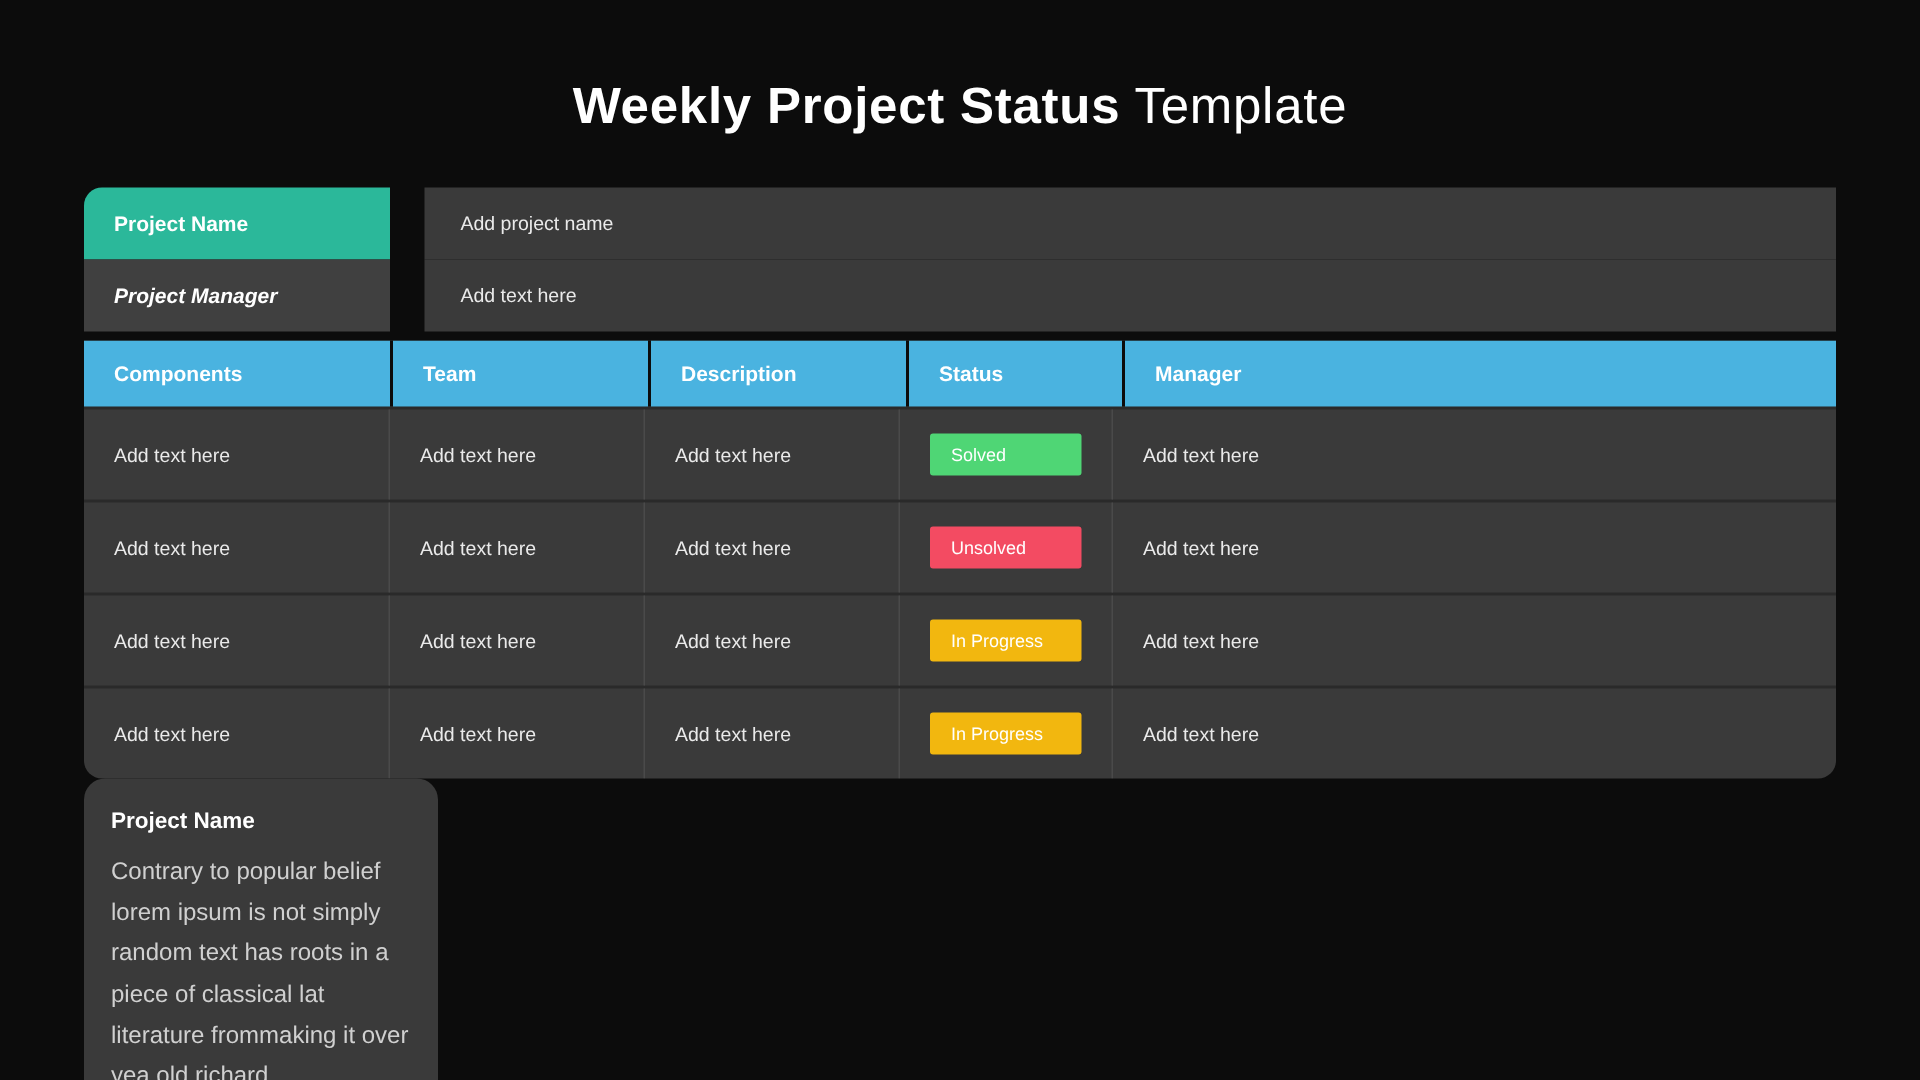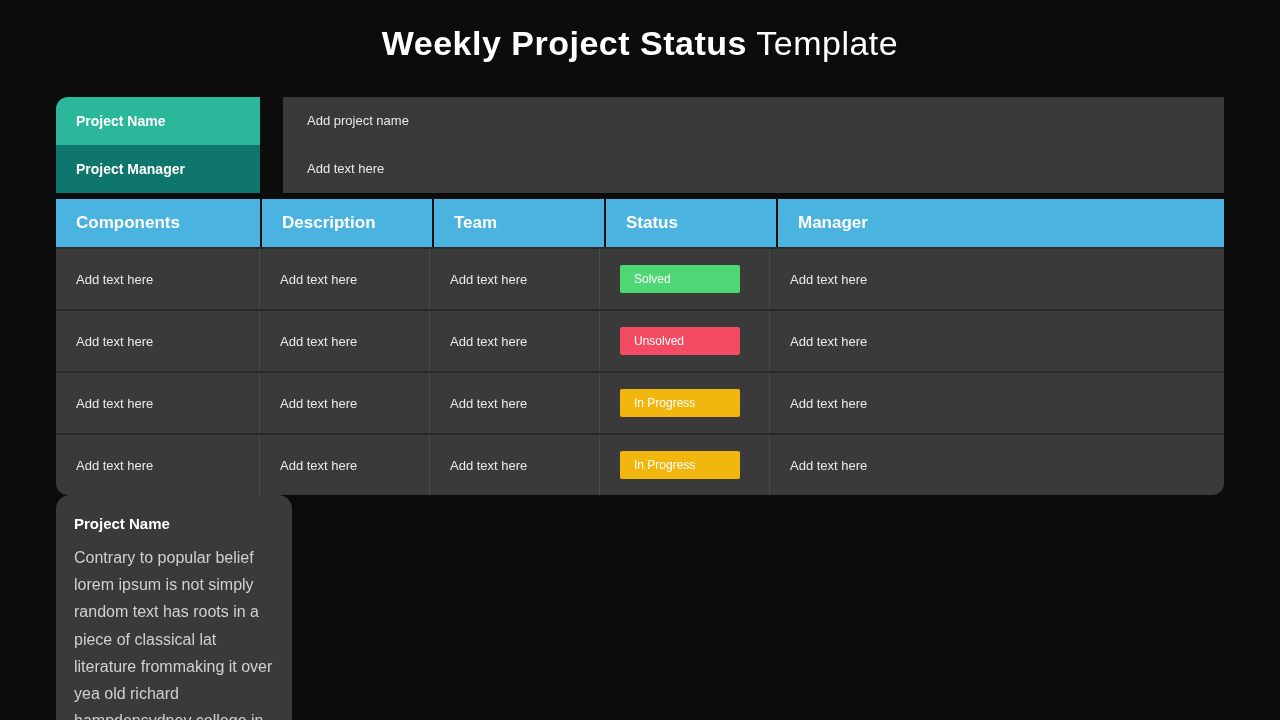--- a/index.html
+++ b/index.html
@@ -10,20 +10,21 @@
     height: 720px;
     overflow: hidden;
     color: #fff;
   }
   .title {
     text-align: center;
     font-size: 34px;
     font-weight: 400;
     padding: 24px 0 34px 0;
     letter-spacing: 0.5px;
+    margin-top: 28px;
   }
   .title .bold { font-weight: 800; }
   .content {
     display: flex;
     padding: 0 56px;
     flex-direction: column;
   }
   .main {
     flex: 1;
     display: flex;
@@ -44,44 +45,44 @@
   .meta-value {
     flex: 1;
     background: #3a3a3a;
     padding: 16px 24px;
     font-size: 13px;
     color: #eaeaea;
     margin-left: 19px;
   }
   .meta-row:first-child .meta-label { border-top-left-radius: 12px; }
   .teal { background: #2bb89a; }
-  .blue { background: #0f766e; }
+  .blue { background: #404040; font-style: italic; }
   .table-wrap {
     margin-top: 2px;
     background: #3a3a3a;
     border-bottom-left-radius: 12px;
     border-bottom-right-radius: 12px;
     overflow: hidden;
   }
   .thead {
     display: flex;
     gap: 2px;
     background: #0c0c0c;
   }
   .th {
     background: #4ab3e0;
     padding: 14px 20px;
-    font-size: 17px;
+    font-size: 14px;
     font-weight: 700;
     color: #fff;
   }
   .col0 { width: 204px; }
   .col1 { width: 170px; }
   .col2 { width: 170px; }
-  .col3 { width: 170px; }
+  .col3 { width: 142px; }
   .col4 { flex: 1; }
   .tbody { }
   .tr {
     display: flex;
     border-top: 2px solid #2a2a2a;
   }
   .td {
     padding: 16px 20px;
     font-size: 13px;
     color: #eaeaea;
@@ -151,22 +152,22 @@
           <div class="meta-label blue">Project Manager</div>
           <div class="meta-value">Add text here</div>
         </div>
         <div class="meta-row">
         </div>
       </div>
 
     <div class="table-wrap">
       <div class="thead" id="thead">
           <div class="th col0">Components</div>
+          <div class="th col1">Team</div>
           <div class="th col2">Description</div>
-          <div class="th col1">Team</div>
           <div class="th col3">Status</div>
           <div class="th col4">Manager</div>
         </div>
       <div class="tbody" id="tbody">
           <div class="tr">
             <div class="td col0">Add text here</div>
             <div class="td col1">Add text here</div>
             <div class="td col2">Add text here</div>
             <div class="td col3">
               <span class="pill green">Solved</span>

